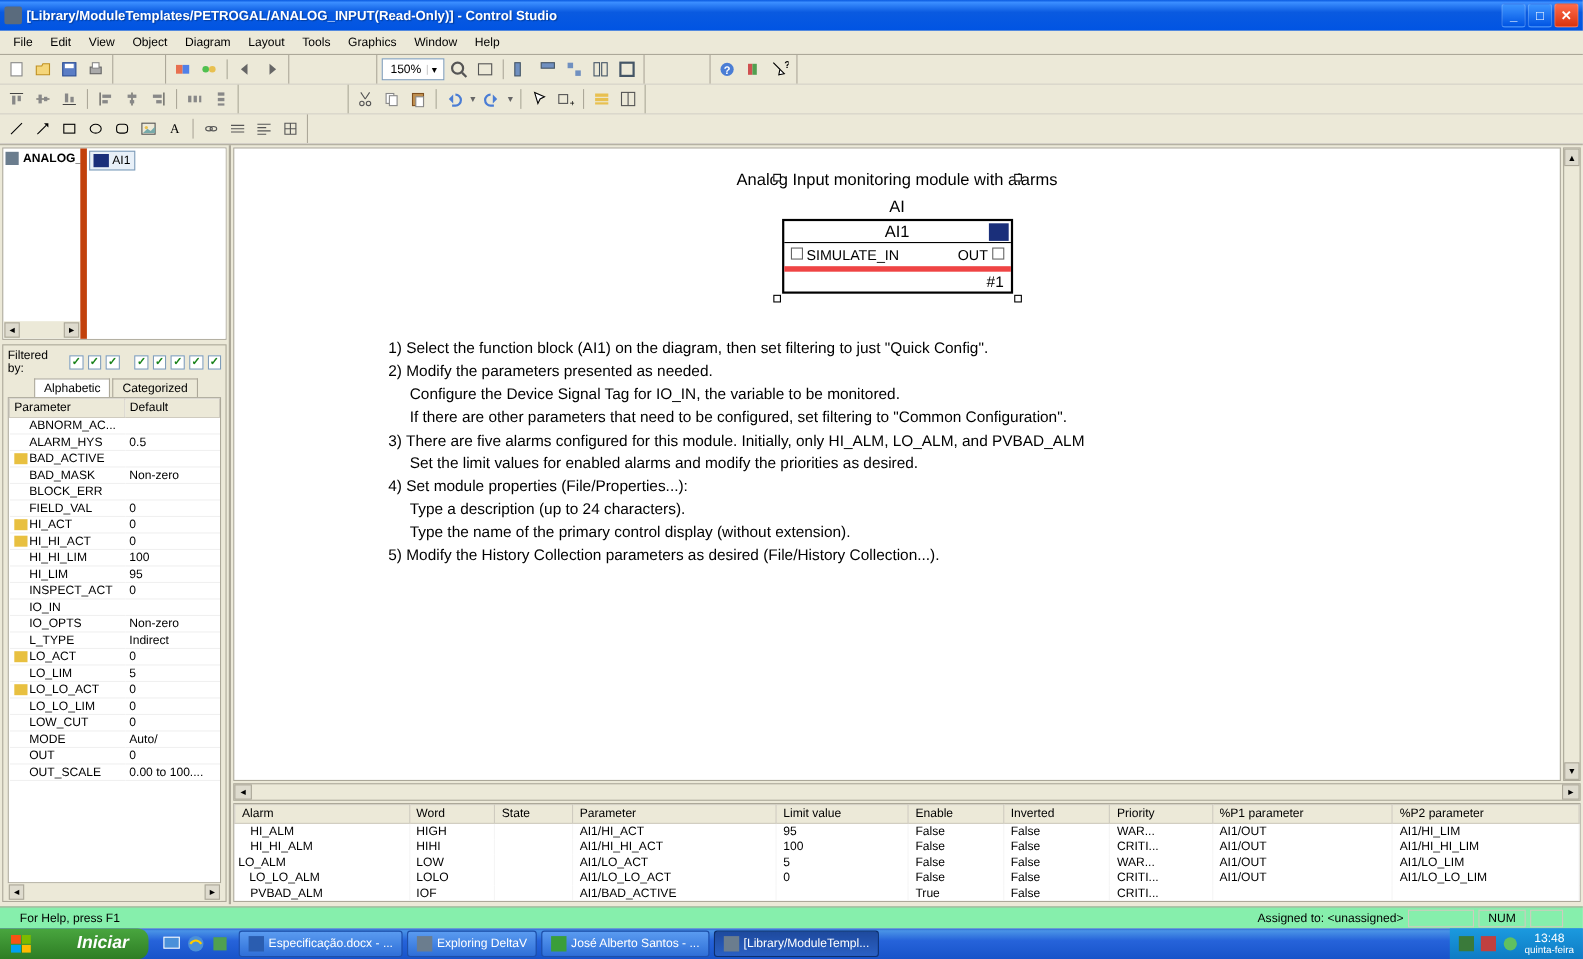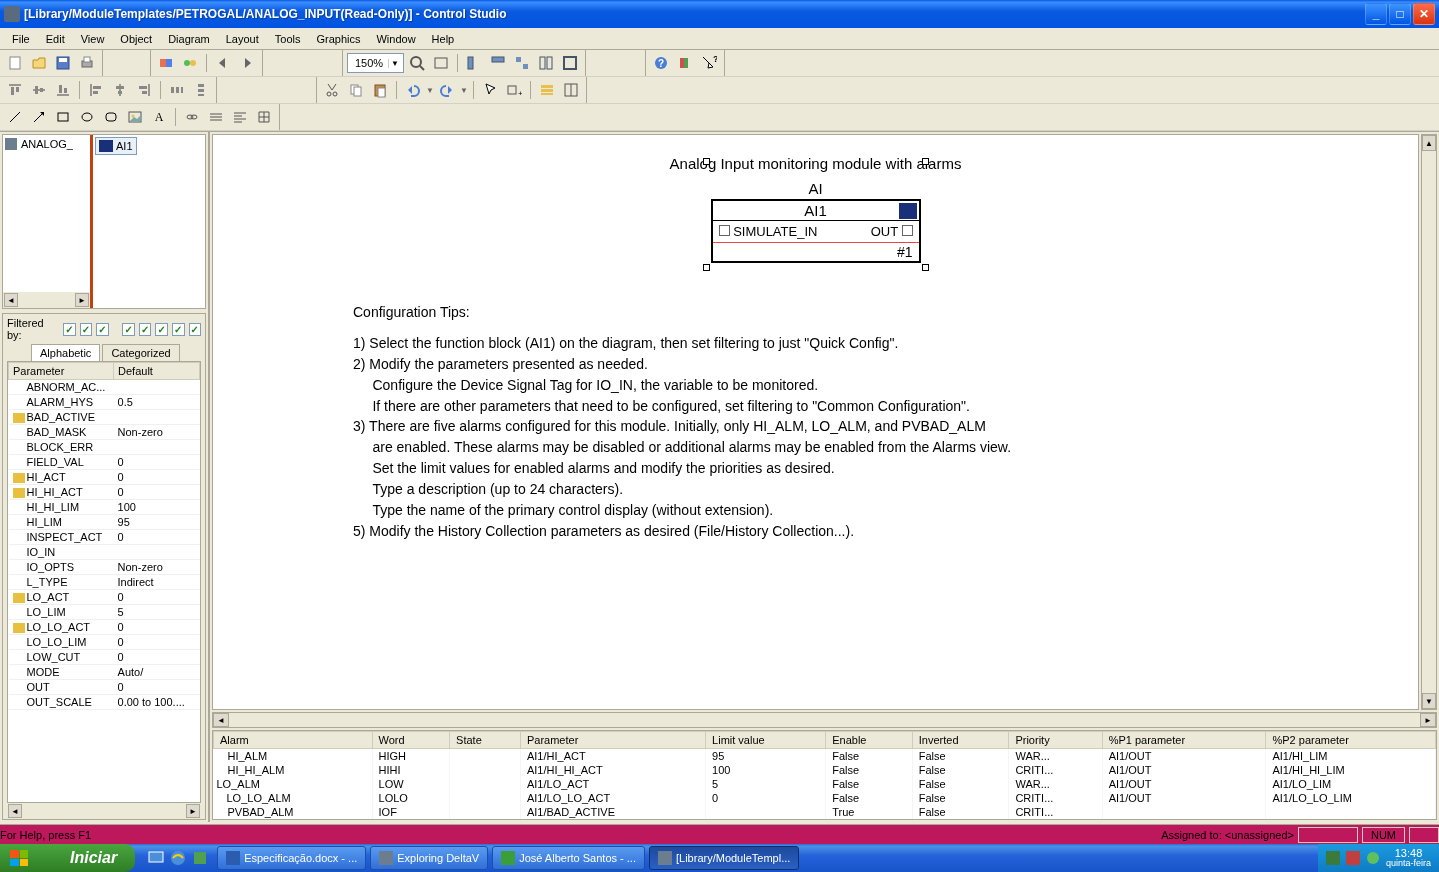--- a/index.html
+++ b/index.html
@@ -26,21 +26,21 @@
 .tb-sep { width: 1px; height: 18px; background: #aca899; margin: 0 3px; }
 .tb-icon { width: 16px; height: 16px; display: block; }
 .zoom-box { display:flex; align-items:center; border:1px solid #7f9db9; background:#fff; padding:1px 2px; height:20px; }
 .zoom-box input { border:none; width:38px; font-size:11px; text-align:center; outline:none;}
 .zoom-box .dd { color:#000; font-size:8px; padding:0 2px; border-left:1px solid #ccc;}
 
 
 .main { display: flex; height: calc(100% - 28px - 22px - 84px - 20px - 28px); }
 .left-col { width: 210px; display: flex; flex-direction: column; border-right: 2px solid #aca899; }
 .hierarchy { height: 175px; border: 1px solid #aca899; margin: 2px; background: #fff; display: flex; }
-.hier-left { width: 90px; border-right: 3px solid #c2410c; position: relative; overflow: hidden; }
+.hier-left { width: 76px; border-right: 6px solid #c2410c; position: relative; overflow: hidden; font-weight: bold; }
 .hier-node { padding: 3px 3px 3px 18px; white-space: nowrap; position: relative; }
 .hier-node::before { content:''; position:absolute; left:2px; top:3px; width:12px; height:12px; background:#6b7d8e; }
 .hier-right { flex: 1; background: #fff; }
 .hier-right .block-mini { margin: 2px; padding: 2px 3px; border: 1px solid #7f9db9; background: #e8f0f8; display: inline-flex; align-items:center; gap:3px;}
 .block-mini .mini-ico{width:14px;height:12px;background:#1a2f7a;}
 .hier-scroll { position:absolute; bottom:0; left:0; right:0; height:16px; background:#ece9d8; display:flex; align-items:center; justify-content:space-between; padding:0 1px;}
 .hier-scroll .sbtn{width:14px;height:14px;background:#dedbce;border:1px solid #aca899;font-size:8px;display:flex;align-items:center;justify-content:center;}
 
 
 .filter-box { border: 1px solid #aca899; margin: 2px; background: #ece9d8; padding:3px 4px 0; flex:1; display:flex; flex-direction:column; }
@@ -58,39 +58,39 @@
 
 .content { flex:1; display:flex; flex-direction:column; }
 .diagram { flex:1; background:#fff; border:1px solid #aca899; margin:2px; overflow:auto; position:relative; padding: 20px 140px; }
 .diagram-title { text-align:center; font-family: Arial; font-size:15px; margin-bottom:30px;}
 .block-frame { position:relative; width:210px; margin: 0 auto 40px; }
 .sel-handle { width:7px; height:7px; border:1px solid #000; background:#fff; position:absolute;}
 .block { border:2px solid #000; background:#fff;}
 .block-type { text-align:center; font-family:Arial; font-size:15px; margin-top:-22px; margin-bottom:2px;}
 .block-name-row{text-align:center; font-family:Arial; font-size:15px; padding:1px 4px; border-bottom:1px solid #000; position:relative;}
 .block-name-row .wv-ico{position:absolute; right:2px; top:2px; width:18px;height:16px;background:#1a2f7a;}
-.block-io-row{display:flex; justify-content:space-between; padding:3px 6px; font-family:Arial; font-size:13px; border-bottom:1px solid #ef4444;}
+.block-io-row{display:flex; justify-content:space-between; padding:3px 6px; font-family:Arial; font-size:13px; border-bottom:5px solid #ef4444;}
 .block-io-row .io-box{width:11px;height:11px;border:1px solid #666;display:inline-block;}
 .block-idx{text-align:right; padding:1px 6px; font-family:Arial; font-size:14px;}
 .tips { font-family:Arial; font-size:14px; line-height:1.35;}
 .tips h3{font-size:14px; font-weight:normal; margin-bottom:12px;}
 .tips ol{list-style:none; padding:0;}
 .tips li{margin-bottom:2px;}
 .diag-scroll{height:16px;background:#ece9d8;border:1px solid #aca899;margin:0 2px;display:flex;align-items:center;}
 .diag-scroll .sbtn{width:16px;height:14px;background:#dedbce;border:1px solid #aca899;font-size:8px;display:flex;align-items:center;justify-content:center;}
 .diag-scroll .track{flex:1;}
 
 
 .alarm-panel{border:1px solid #aca899;background:#fff;margin:2px;}
 .alarm-panel table{width:100%;border-collapse:collapse;}
 .alarm-panel th{text-align:left;padding:2px 6px;background:#ece9d8;border:1px solid #cfcbbf;font-weight:normal;}
 .alarm-panel td{padding:1px 6px;border-right:1px solid #f5f5f5;}
 
 
-.statusbar{position:absolute;bottom:28px;left:0;right:0;height:20px;background:#be185d;border-top:1px solid #aca899;display:flex;align-items:center;padding:0 0;font-size:11px;}
+.statusbar{position:absolute;bottom:28px;left:0;right:0;height:20px;background:#86efac;border-top:1px solid #aca899;display:flex;align-items:center;padding:0 18px;font-size:11px;}
 .statusbar .spacer{flex:1;}
 .statusbar .cell{border:1px solid #cfcbbf;padding:1px 8px;margin-left:4px;}
 
 
 .taskbar{position:absolute;bottom:0;left:0;right:0;height:28px;background:linear-gradient(to bottom,#3168d5 0%,#4993e6 8%,#2663da 40%,#1753c9 100%);display:flex;align-items:center;}
 .start-btn{height:28px;padding:0 18px 0 10px;background:linear-gradient(to bottom,#49a63f,#2e7d24);color:#fff;font-style:italic;font-weight:bold;font-size:16px;display:flex;align-items:center;border-radius:0 10px 10px 0;margin-right:6px;gap:36px;}
 .start-btn .win-logo{width:18px;height:16px;margin-right:6px;display:grid;grid-template-columns:1fr 1fr;grid-template-rows:1fr 1fr;gap:1px;}
 .win-logo span:nth-child(1){background:#f65314;} .win-logo span:nth-child(2){background:#7cbb00;} .win-logo span:nth-child(3){background:#00a1f1;} .win-logo span:nth-child(4){background:#ffbb00;}
 .ql{display:flex;gap:4px;padding:0 6px;}
 .ql .qi{width:18px;height:18px;}
@@ -608,29 +608,28 @@
             <div class="block-name-row"><span>AI1</span><span class="wv-ico"></span></div>
             <div class="block-io-row">
               <span><span class="io-box"></span> <span>SIMULATE_IN</span></span>
               <span><span>OUT</span> <span class="io-box"></span></span>
             </div>
             <div class="block-idx">#1</div>
           </div>
         </div>
 
         <div class="tips">
-          <h3>Configuration Tips:</h3>
           <ol id="tips-list">
               <li>1)  Select the function block (AI1) on the diagram, then set filtering to just "Quick Config".</li>
               <li>2)  Modify the parameters presented as needed.</li>
               <li>&nbsp;&nbsp;&nbsp;&nbsp;&nbsp;Configure the Device Signal Tag for IO_IN, the variable to be monitored.</li>
               <li>&nbsp;&nbsp;&nbsp;&nbsp;&nbsp;If there are other parameters that need to be configured, set filtering to "Common Configuration".</li>
               <li>3)  There are five alarms configured for this module.  Initially, only HI_ALM, LO_ALM, and PVBAD_ALM</li>
-              <li>&nbsp;&nbsp;&nbsp;&nbsp;&nbsp;are enabled.  These alarms may be disabled or additional alarms may be enabled from the Alarms view.</li>
               <li>&nbsp;&nbsp;&nbsp;&nbsp;&nbsp;Set the limit values for enabled alarms and modify the priorities as desired.</li>
+              <li>4)  Set module properties (File/Properties...):</li>
               <li>&nbsp;&nbsp;&nbsp;&nbsp;&nbsp;Type a description (up to 24 characters).</li>
               <li>&nbsp;&nbsp;&nbsp;&nbsp;&nbsp;Type the name of the primary control display (without extension).</li>
               <li>5)  Modify the History Collection parameters as desired (File/History Collection...).</li>
             </ol>
         </div>
       </div>
       <div class="vscroll-main">
           <div class="sbtn">▲</div>
           <div class="thumb"></div>
           <div class="sbtn">▼</div>

